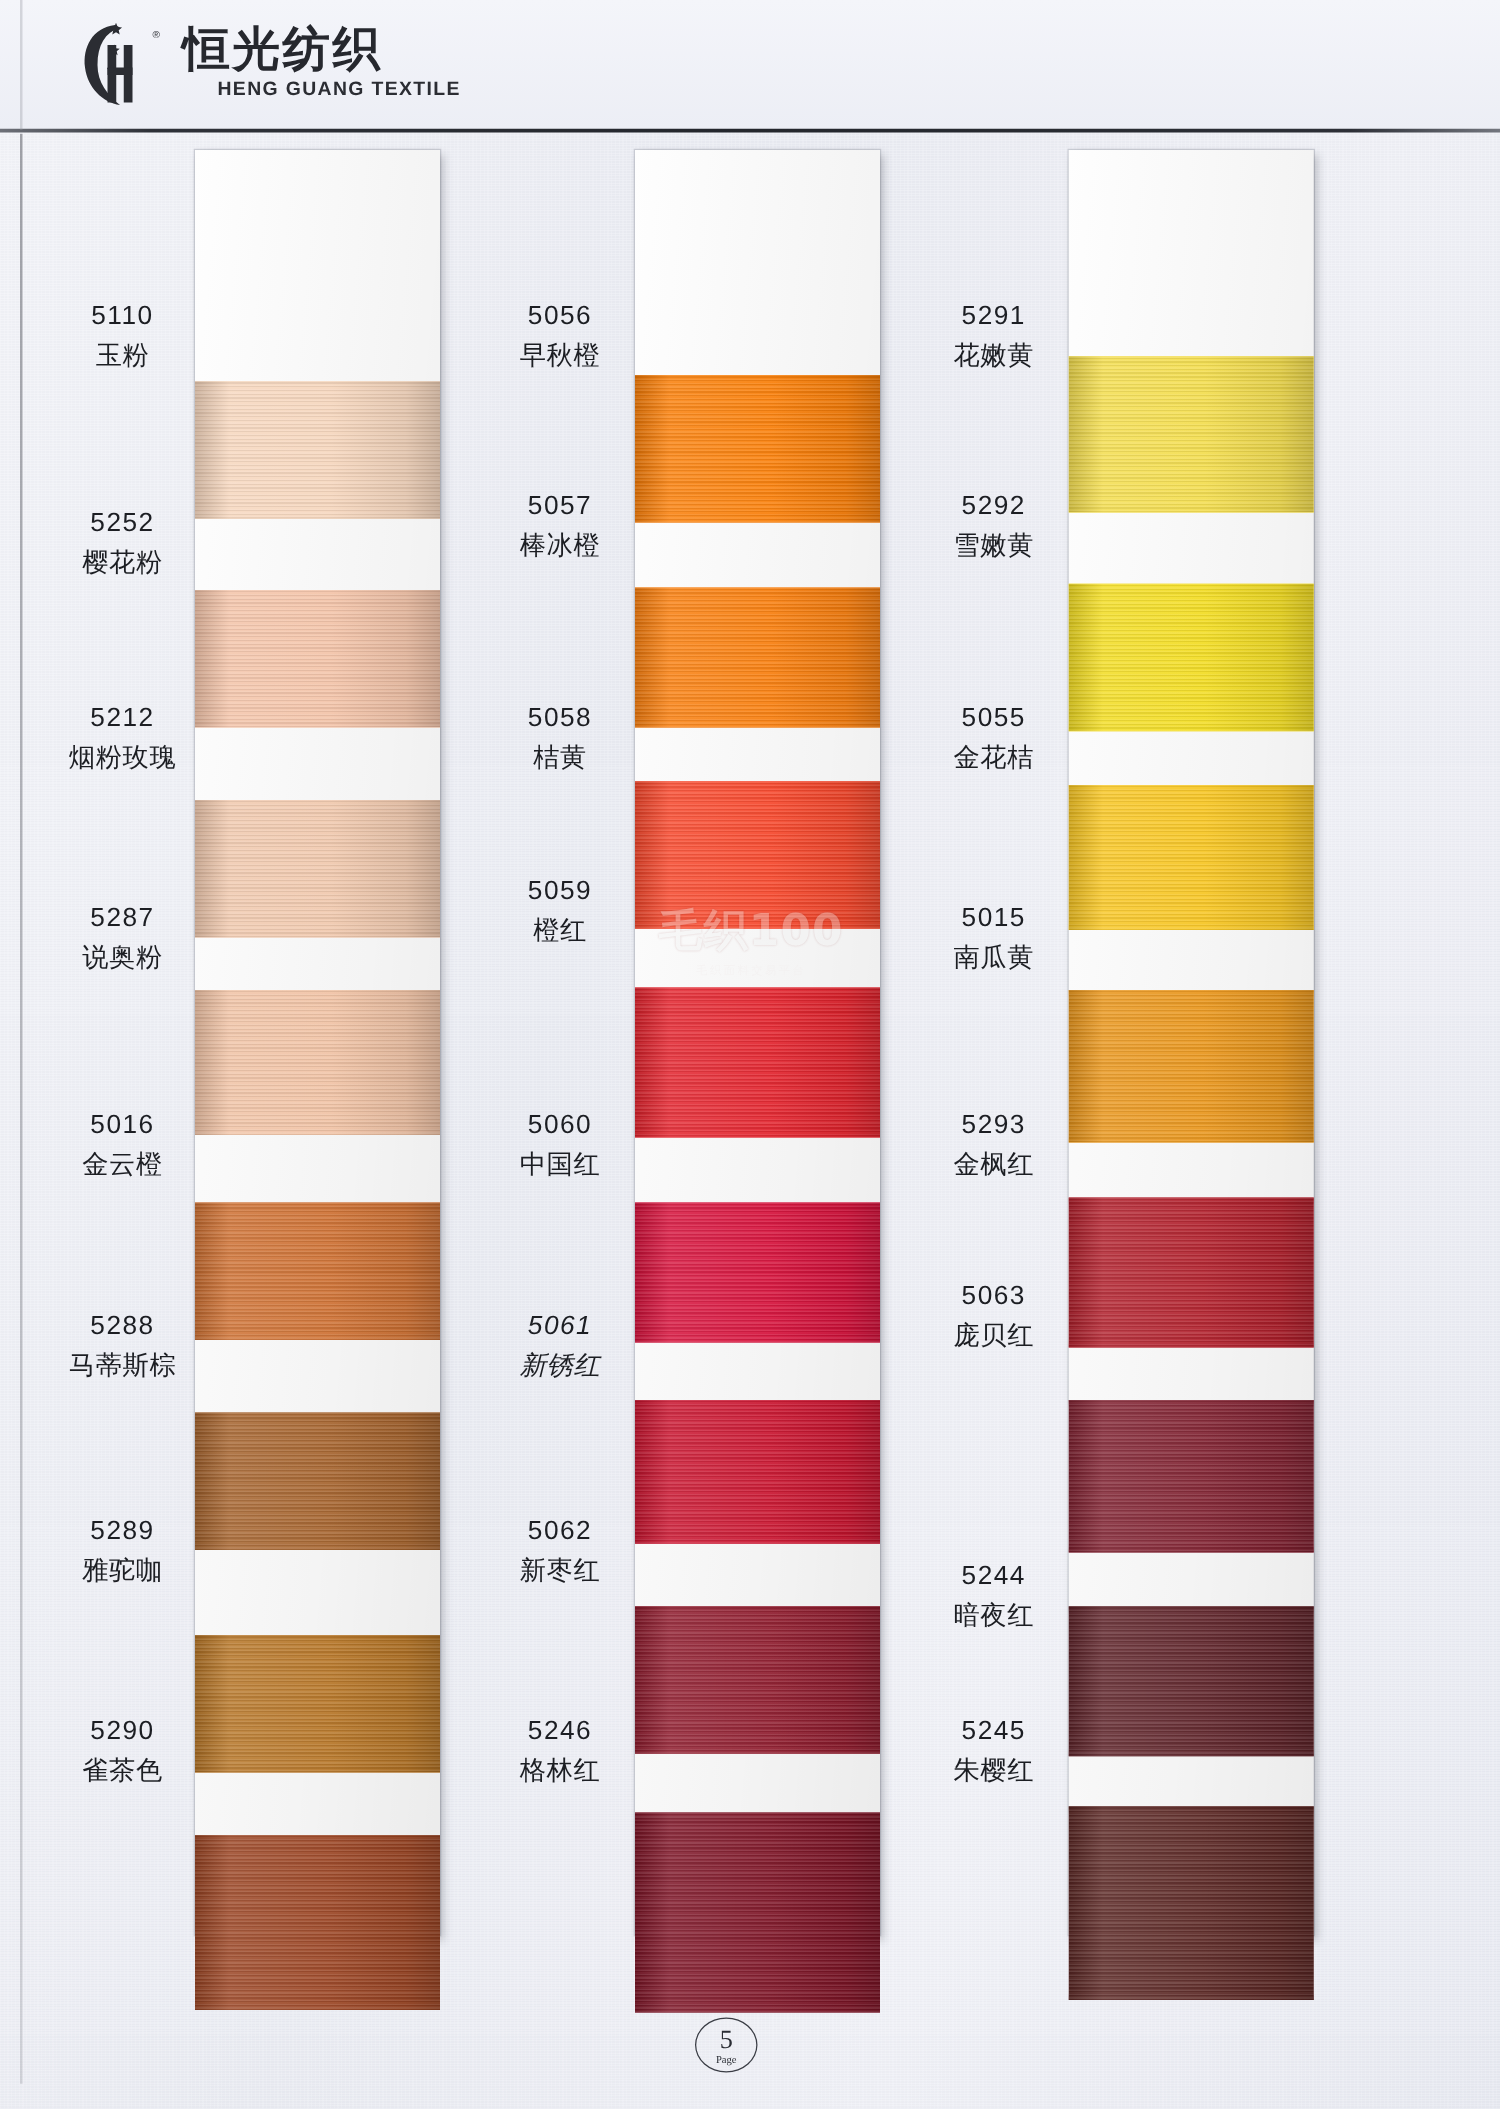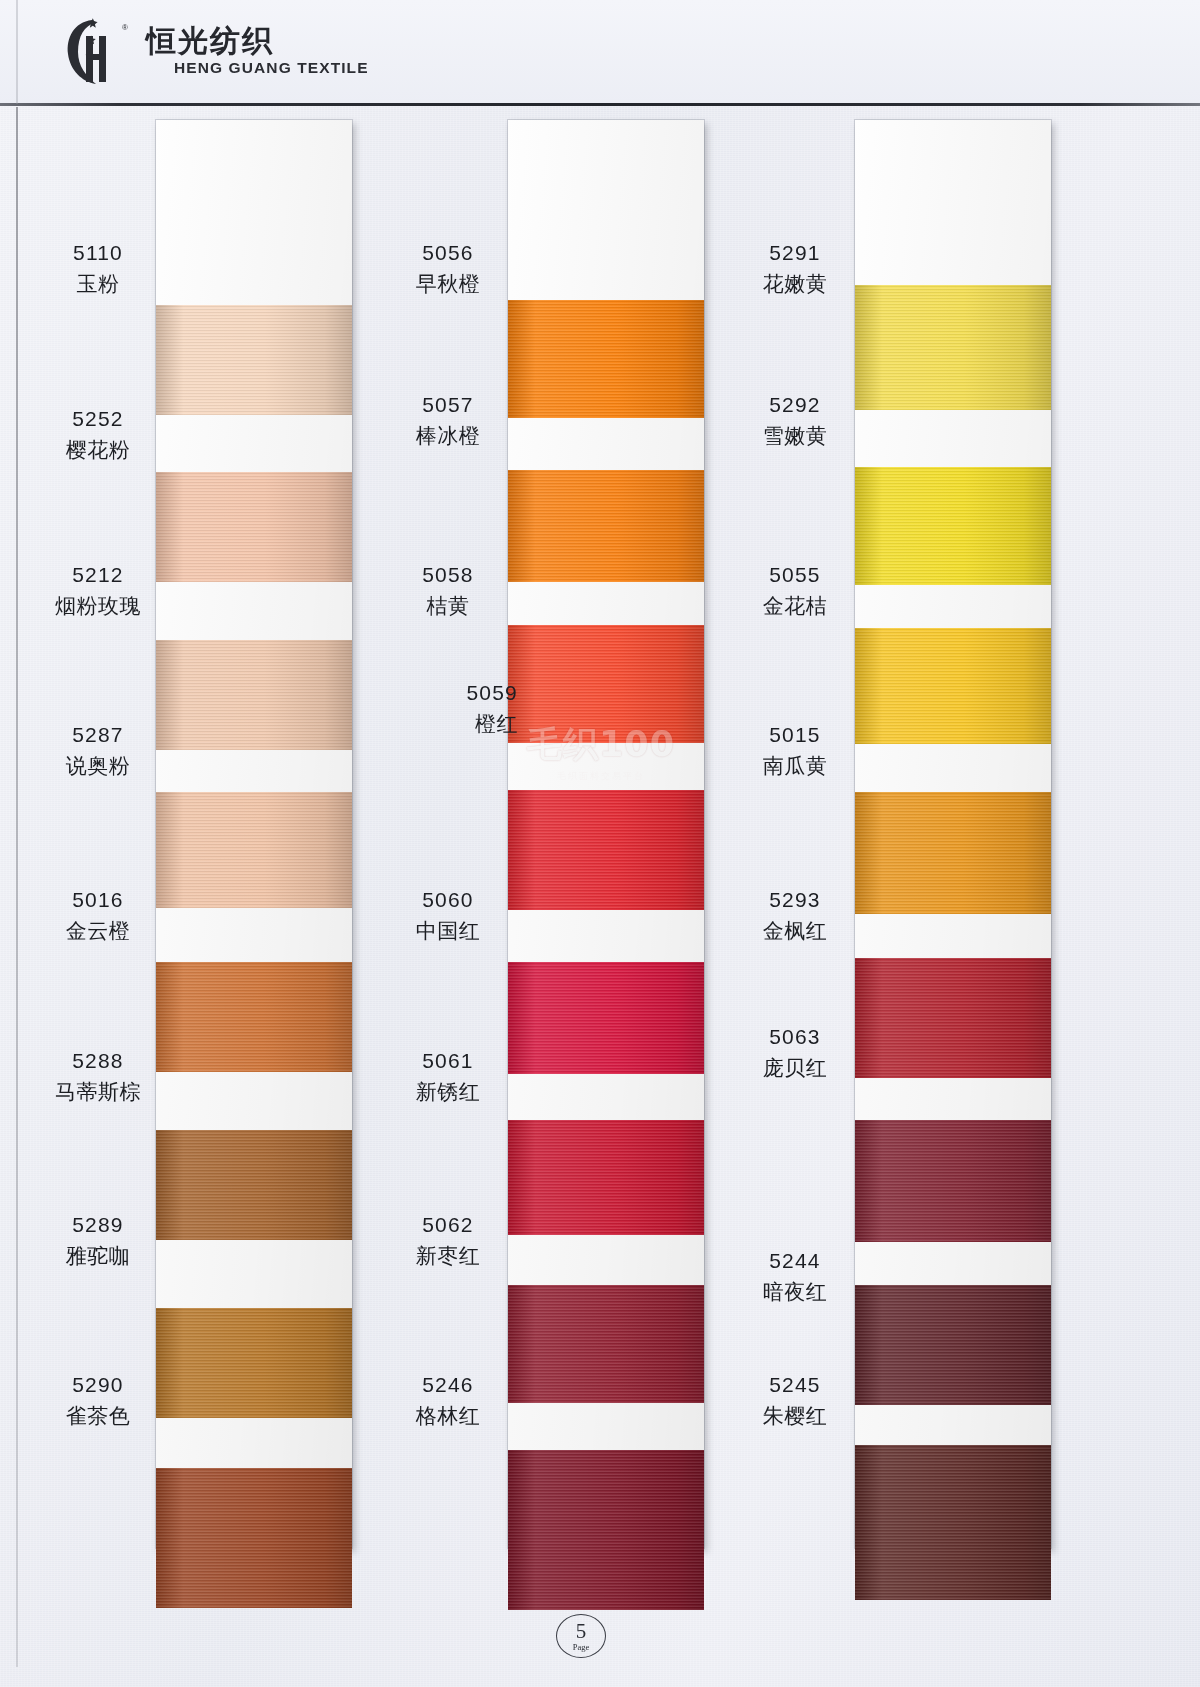--- a/index.html
+++ b/index.html
@@ -61,21 +61,21 @@
     gap: 14px;
   }
   .logo-mark {
     position: relative;
     width: 70px; height: 74px;
   }
   .logo-mark svg { display:block; }
   .logo-text { display: flex; flex-direction: column; }
   .logo-cn {
     font-family: Liberation Serif, serif;
-    font-size: 30px;
+    font-size: 38px;
     font-weight: 700;
     letter-spacing: 2px;
     color: #26282e;
     line-height: 1.05;
   }
   .logo-en {
     font-family: "Liberation Sans", sans-serif;
     font-size: 15.5px;
     font-weight: 700;
     letter-spacing: 1.1px;
@@ -366,41 +366,41 @@
       <div class="label label-col2" style="top: 562px;">
         <span class="code">5058</span>
         <span class="name">桔黄</span>
       </div>
       <div class="swatch" style="left: 508px; top: 790px; height: 120px; background: rgb(226, 34, 44);">
         <div class="fuzz-top" style="background: rgb(226, 34, 44);"></div>
         <div class="fuzz-bot" style="background: rgb(226, 34, 44);"></div>
         <div class="fibres"></div>
         <div class="shade"></div>
       </div>
-      <div class="label label-col2" style="top: 680px; text-align: right;">
+      <div class="label label-col2" style="top: 700px;">
         <span class="code">5059</span>
         <span class="name">橙红</span>
       </div>
       <div class="swatch" style="left: 508px; top: 962px; height: 112px; background: rgb(213, 16, 58);">
         <div class="fuzz-top" style="background: rgb(213, 16, 58);"></div>
         <div class="fuzz-bot" style="background: rgb(213, 16, 58);"></div>
         <div class="fibres"></div>
         <div class="shade"></div>
       </div>
       <div class="label label-col2" style="top: 887px;">
         <span class="code">5060</span>
         <span class="name">中国红</span>
       </div>
       <div class="swatch" style="left: 508px; top: 1120px; height: 115px; background: rgb(200, 19, 46);">
         <div class="fuzz-top" style="background: rgb(200, 19, 46);"></div>
         <div class="fuzz-bot" style="background: rgb(200, 19, 46);"></div>
         <div class="fibres"></div>
         <div class="shade"></div>
       </div>
-      <div class="label label-col2" style="top: 1048px;">
+      <div class="label label-col2" style="top: 1048px; font-style: italic;">
         <span class="code">5061</span>
         <span class="name">新锈红</span>
       </div>
       <div class="swatch" style="left: 508px; top: 1285px; height: 118px; background: rgb(142, 27, 45);">
         <div class="fuzz-top" style="background: rgb(142, 27, 45);"></div>
         <div class="fuzz-bot" style="background: rgb(142, 27, 45);"></div>
         <div class="fibres"></div>
         <div class="shade"></div>
       </div>
       <div class="label label-col2" style="top: 1212px;">

